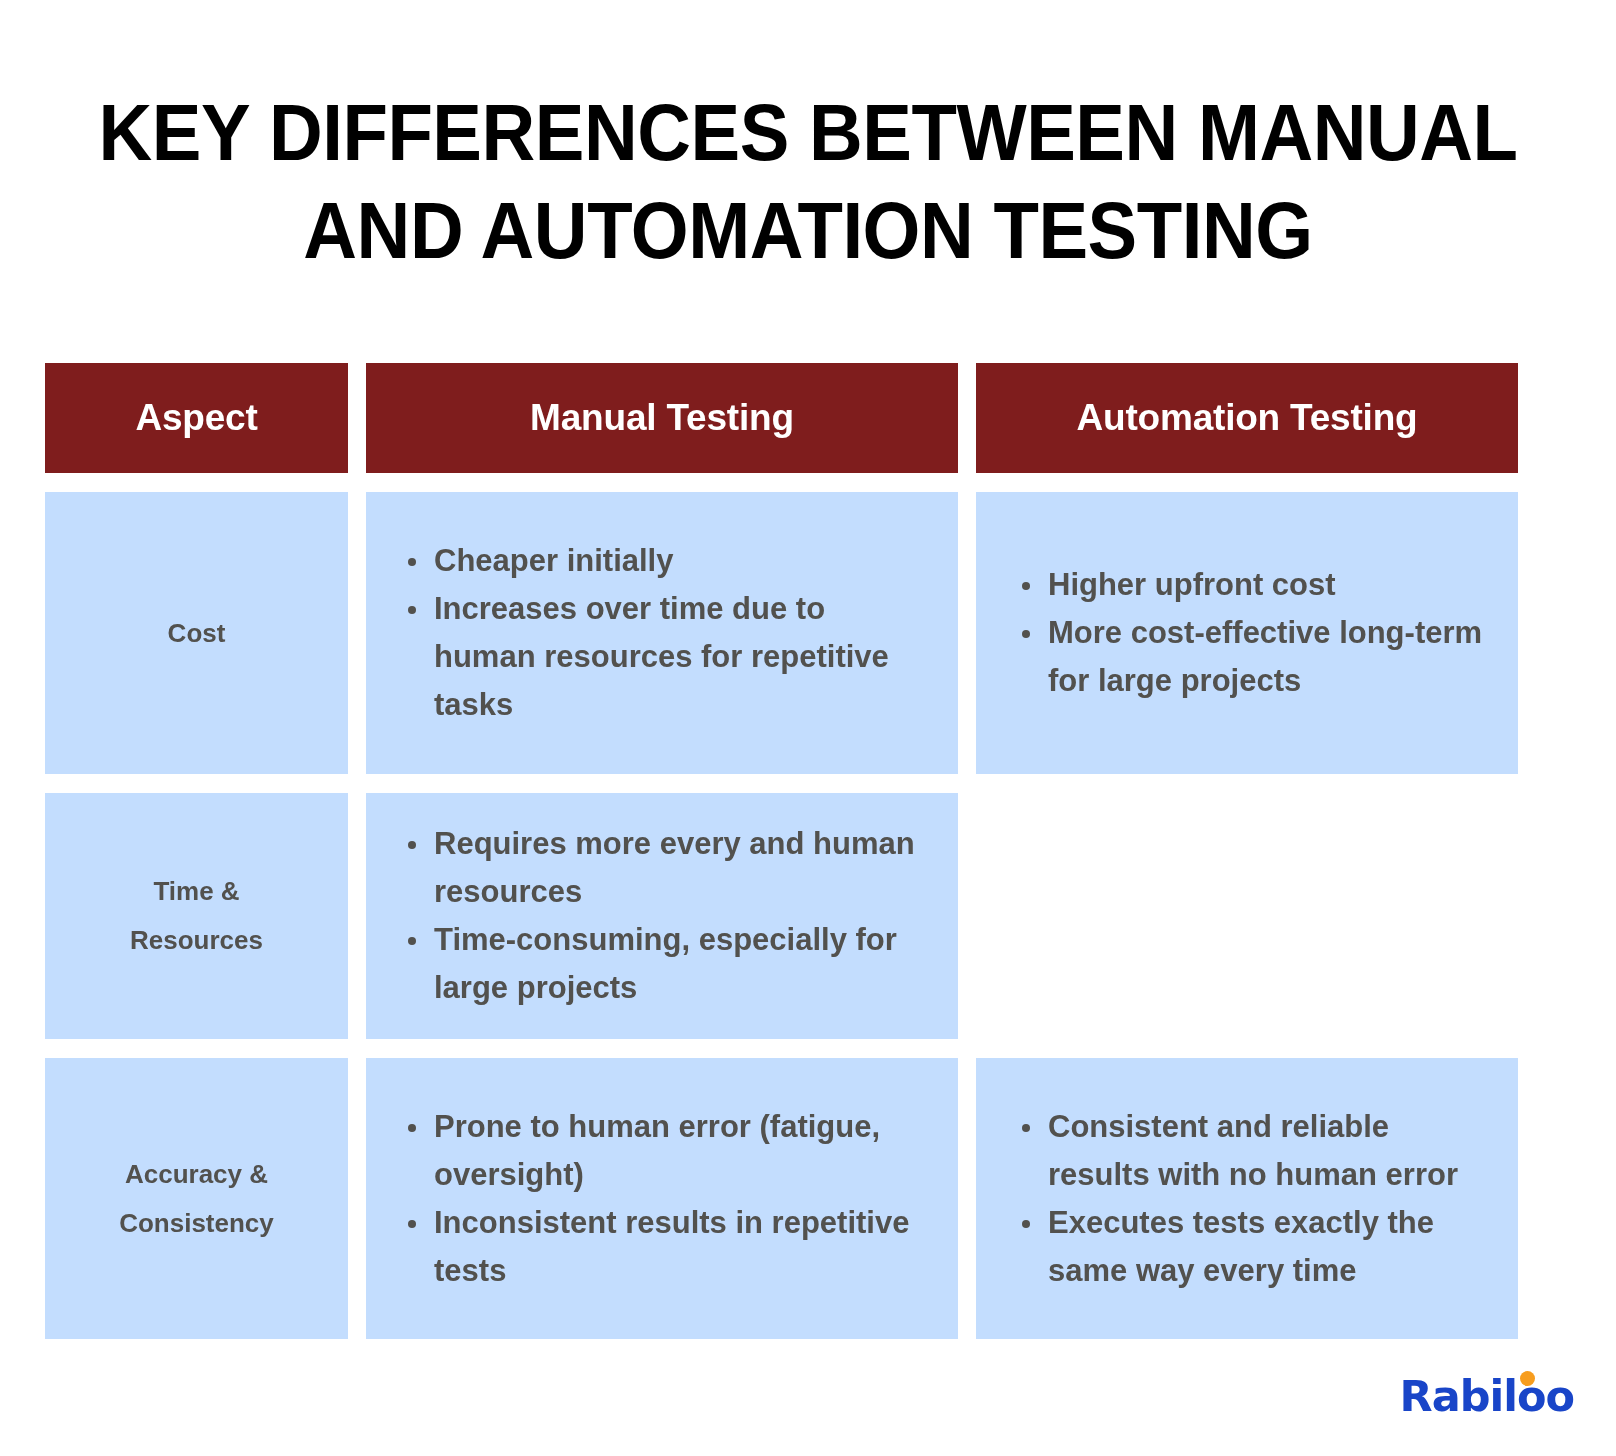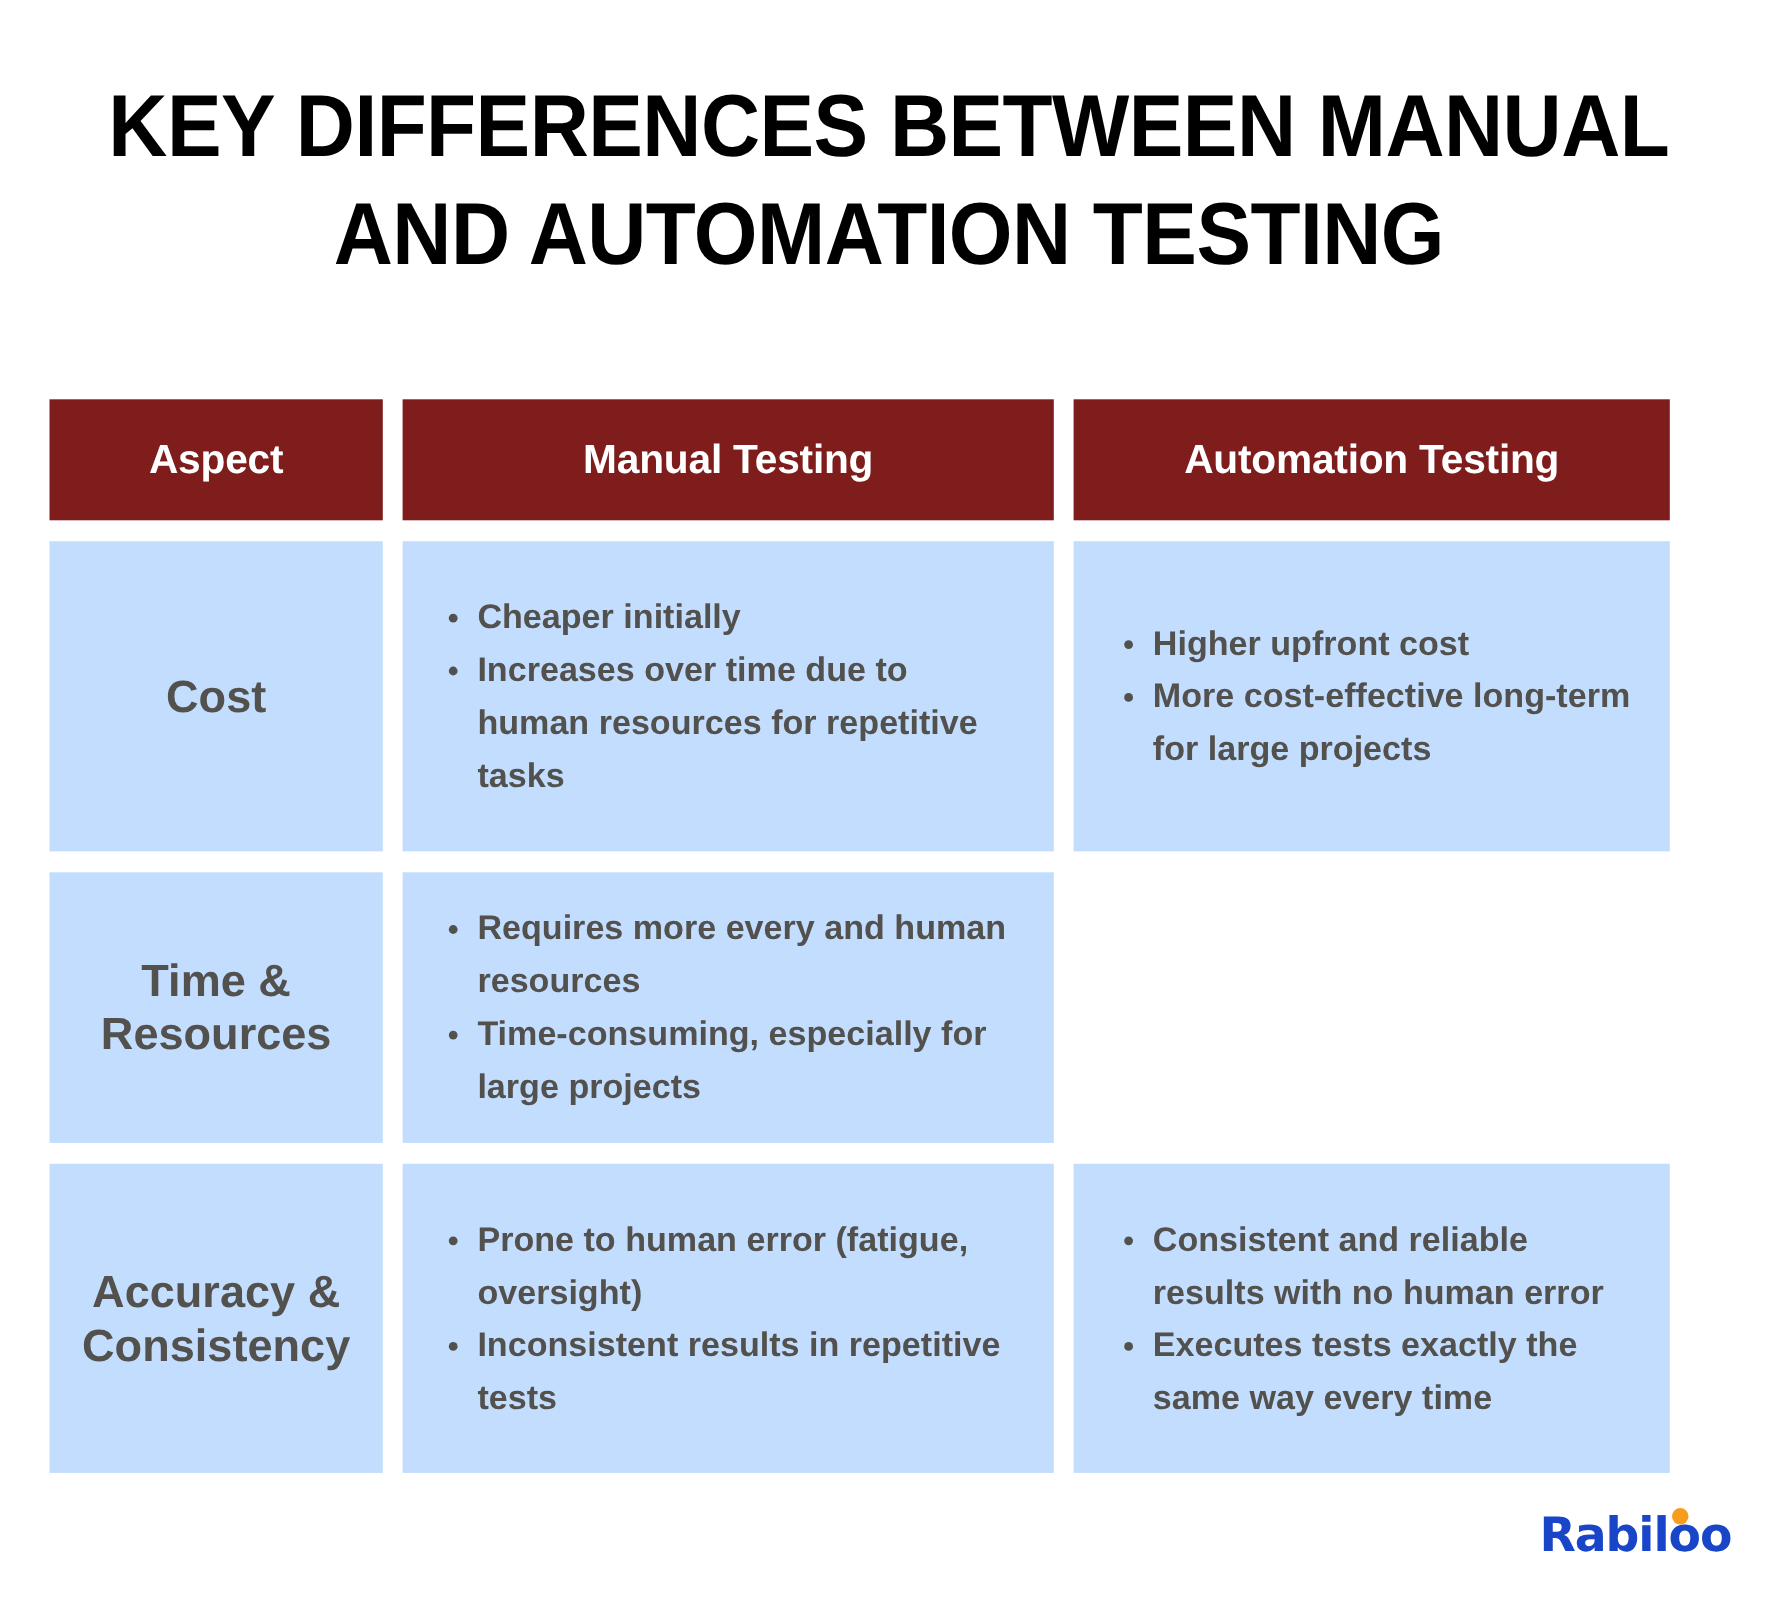--- a/index.html
+++ b/index.html
@@ -5,21 +5,21 @@
   * { margin:0; padding:0; box-sizing:border-box; }
   html, body { background:#ffffff; }
   body {
     width:1616px; height:1456px;
     font-family:"Liberation Sans", sans-serif;
     position:relative; overflow:hidden;
   }
 
   
   #title-block{
-    position:absolute; left:0; top:66px; width:1616px;
+    position:absolute; left:0; top:84px; width:1616px;
     text-align:center;
   }
   #title-block .title-line{
     display:block;
     font-family:"Liberation Sans", sans-serif;
     font-weight:700;
     font-size:80px;
     line-height:98px;
     letter-spacing:-0.5px;
     color:#000000;
@@ -69,21 +69,21 @@
     align-items:center;
   }
   .row-1 .body-cell{ min-height:282px; }
   .row-2 .body-cell{ min-height:246px; }
   .row-3 .body-cell{ min-height:281px; }
 
   .aspect-cell{ justify-content:center; }
   .aspect-text{
     color:#52514e;
     font-weight:700;
-    font-size:41px;
+    font-size:26px;
     line-height:49px;
     text-align:center;
     padding:0 14px;
     white-space:pre-line;
   }
 
   .list-cell{ padding:0 26px 0 30px; }
   .c-auto.list-cell{ padding:0 20px 0 34px; }
   ul.bullets{ list-style:none; width:100%; }
   ul.bullets li{

